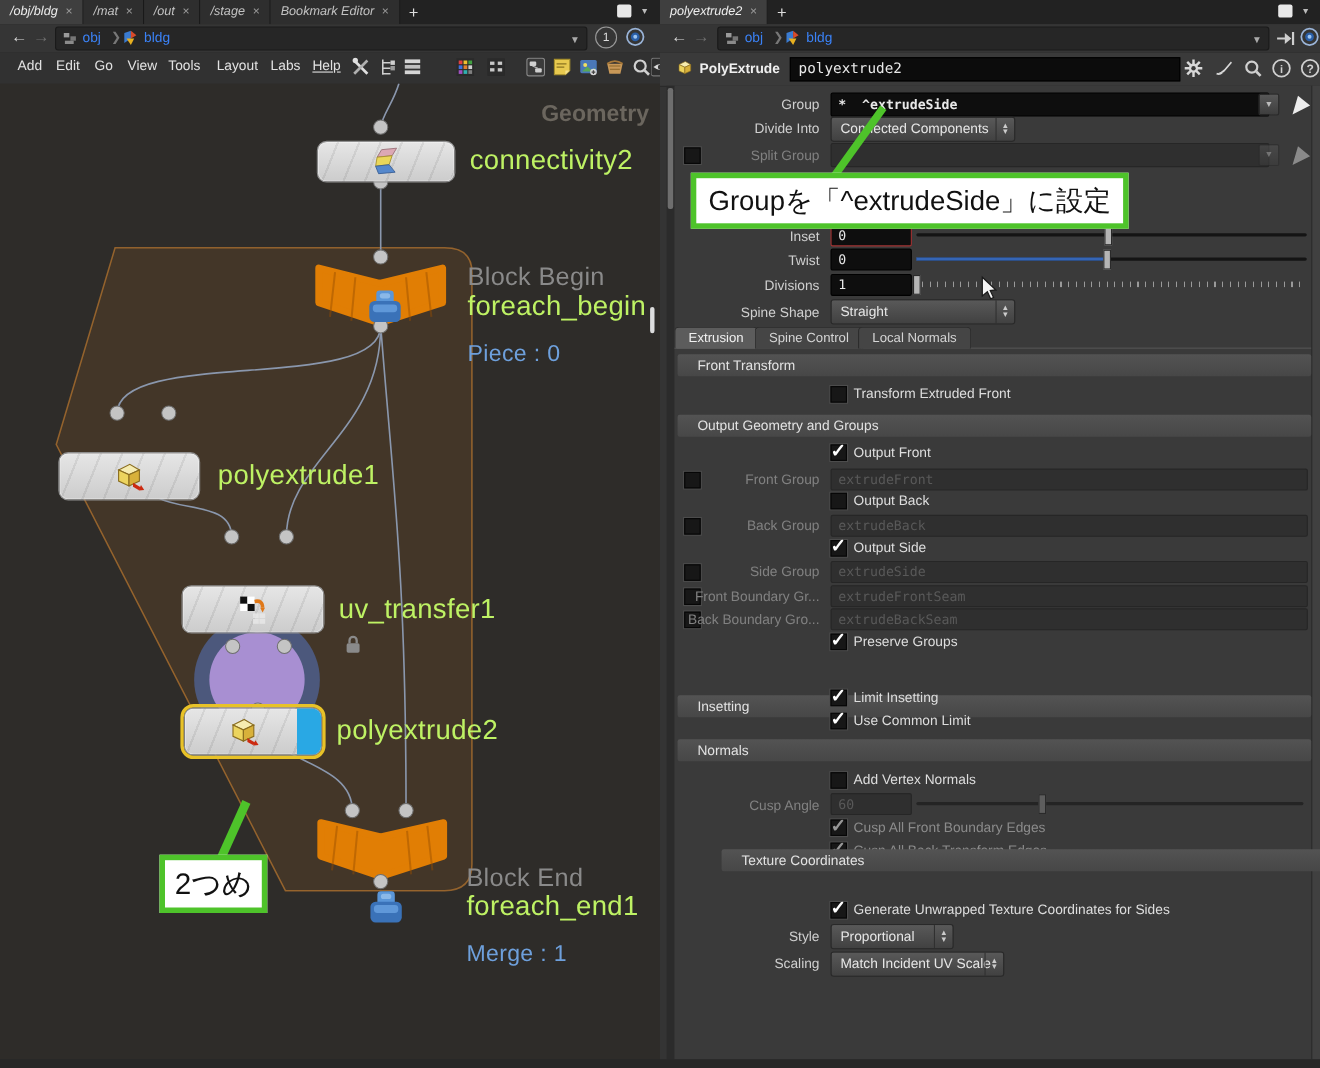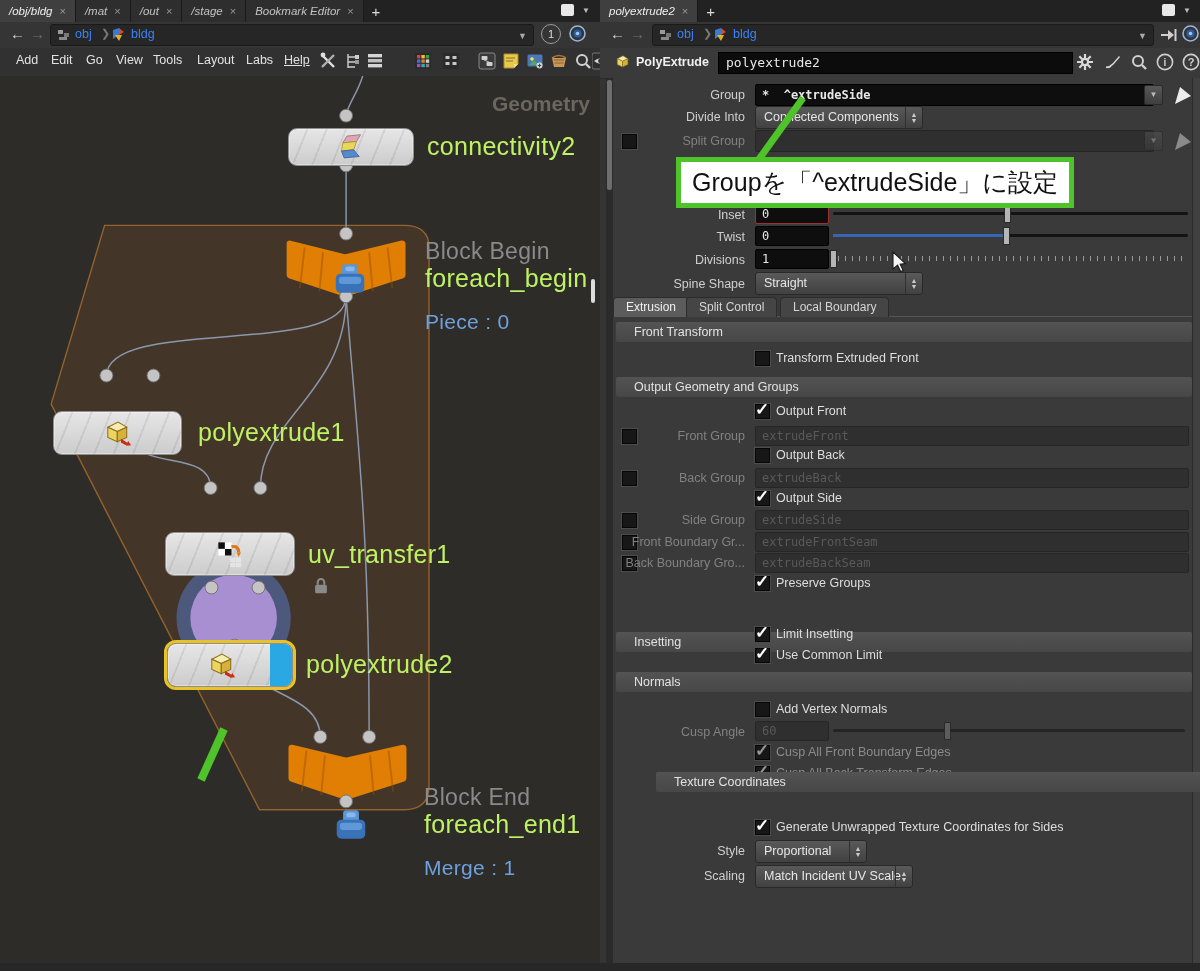--- a/index.html
+++ b/index.html
@@ -35,21 +35,21 @@
   .node{position:absolute;background:linear-gradient(#e6e6e6,#cccccc);border:1px solid #8f8f8f;border-radius:9px;
         box-shadow:inset 0 0 0 1px rgba(255,255,255,.35);}
   .node .stripes{position:absolute;inset:0;border-radius:9px;
         background:repeating-linear-gradient(112deg,transparent 0 16px,rgba(0,0,0,.07) 16px 18px);}
   .node .nico{position:absolute;left:50%;top:50%;transform:translate(-50%,-50%);}
   .dispflag{position:absolute;right:0;top:0;bottom:0;width:22px;background:#29a8e4;border-radius:0 8px 8px 0;}
   .selnode{outline:3px solid #e8c228;outline-offset:0px;}
   
   .callout-box{position:absolute;background:#fff;border:5px solid #4ec32a;z-index:41;
         display:flex;align-items:center;justify-content:center;color:#111;}
-  .jp{font-family:sans-serif;margin-left:48px;}
+  .jp{font-family:sans-serif;}
   
   .ppane{position:absolute;left:613px;top:78px;width:579px;height:885px;background:#3a3a3a;}
   .lbl{position:absolute;left:600px;width:145px;text-align:right;font-size:12.5px;color:#cfcfcf;z-index:2;}
   .lbl.dim{color:#818181;}
   .fld{position:absolute;background:#0e0e0e;border:1px solid #000;color:#e8e8e8;border-radius:2px;
        font-family:"DejaVu Sans Mono",monospace;font-size:12px;padding:0 6px;white-space:pre;z-index:2;}
   .fld.dis{background:#2f2f2f;color:#595959;border-color:#262626;}
   .fld.red{border-color:#a03030;}
   .ddbtn{position:absolute;width:17px;background:linear-gradient(#585858,#3e3e3e);border:1px solid #2a2a2a;
        border-radius:2px;text-align:center;color:#bbb;font-size:8px;z-index:2;}
@@ -455,22 +455,22 @@
   <div class="abs" style="left:838px;top:256px;width:350px;height:5px;z-index:2;background:repeating-linear-gradient(90deg,#9a9a9a 0 1px,transparent 1px 7px);"></div>
   <div class="handle" style="left:830px;top:250px;"></div>
 
   <div class="lbl" style="top:277px;">Spine Shape</div>
   <div class="dd" style="left:755px;top:272px;width:150px;height:21px;line-height:21px;"><span>Straight</span><span class="sp">
         <span>▲</span>
         <span>▼</span>
       </span></div>
 
   <div class="ptab active" style="left:613px;top:297px;">Extrusion</div>
-  <div class="ptab" style="left:686px;top:297px;">Split Control</div>
-  <div class="ptab" style="left:780px;top:297px;">Local Boundary</div>
+  <div class="ptab" style="left:686px;top:297px;">Spine Control</div>
+  <div class="ptab" style="left:780px;top:297px;">Local Normals</div>
   <div class="abs" style="left:613px;top:316px;width:579px;height:1px;background:#555;"></div>
 
   <div class="sect" style="top:322px;">Front Transform</div>
   <div class="cb" style="left:755px;top:351px;"></div>
   <div class="cblbl" style="left:776px;top:351px;">Transform Extruded Front</div>
 
   <div class="sect" style="top:377px;">Output Geometry and Groups</div>
   <div class="cb on" style="left:755px;top:404px;"></div>
   <div class="cblbl" style="left:776px;top:404px;">Output Front</div>
 
@@ -539,14 +539,15 @@
 
   <svg class="abs" style="left:0;top:0;z-index:40;pointer-events:none;" width="1200" height="971" viewBox="0 0 1200 971">
     <line x1="803" y1="98" x2="757" y2="162" stroke="#4ec32a" stroke-width="7"></line>
     <line x1="224" y1="729" x2="201" y2="780" stroke="#4ec32a" stroke-width="8"></line>
 
     <g transform="translate(893,252)">
       <polygon points="0,0 0,17 4.6,13.2 7.6,19.6 10.2,18.4 7.2,12.2 12.4,11.6" fill="#f5f5f5" stroke="#1a1a1a" stroke-width="1.1"></polygon>
     </g>
   </svg>
   <div class="callout-box jp" style="left:628px;top:157px;width:388px;height:41px;font-size:25px;">Groupを「^extrudeSide」に設定</div>
+  <div class="callout-box jp" style="left:145px;top:777px;width:88px;height:43px;font-size:27px;">2つめ</div>
 
 </div>
 
 </body></html>

